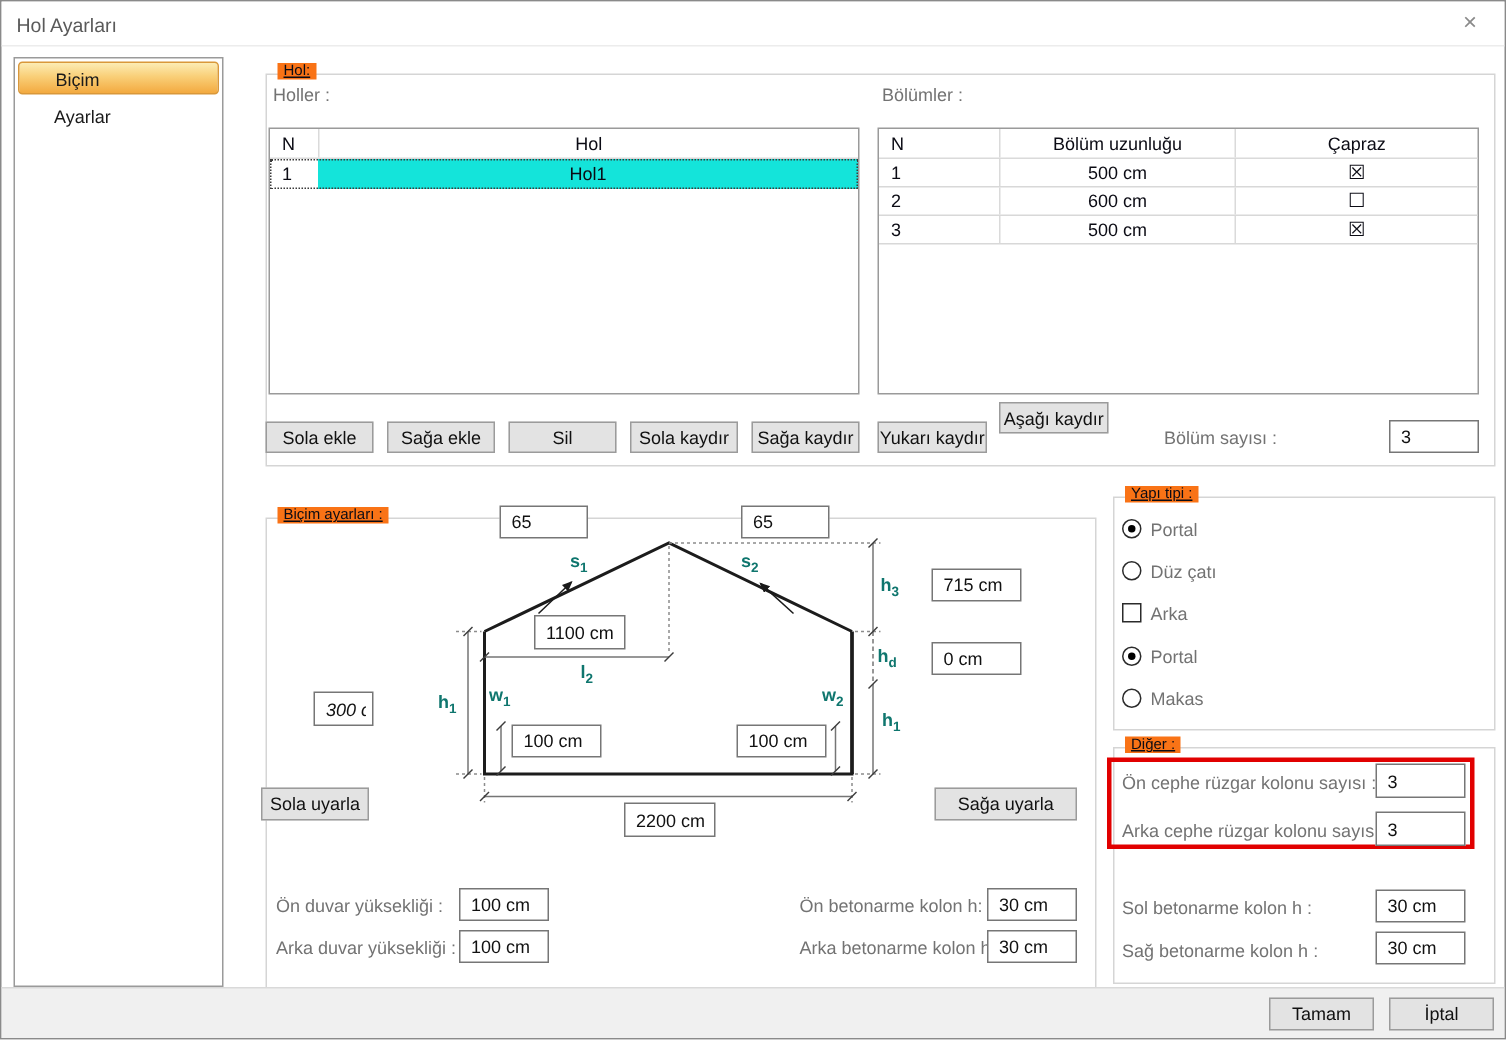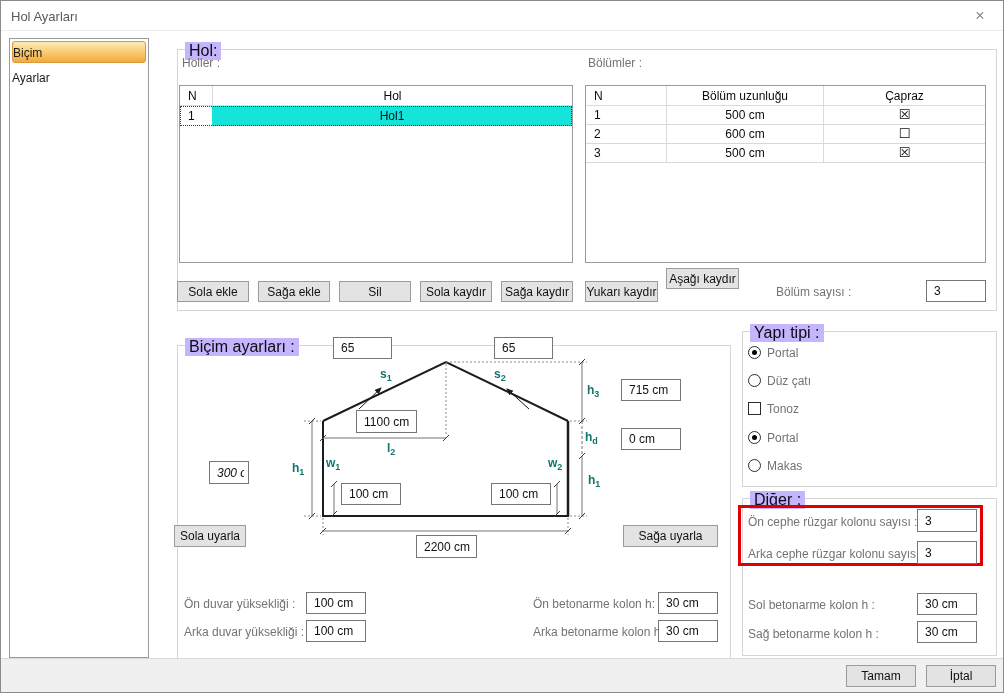--- a/index.html
+++ b/index.html
@@ -9,28 +9,28 @@
     position:relative; width:1004px; height:693px; background:#ffffff;
     border:1px solid #8a8a8a; overflow:hidden; font-size:12px; color:#0b0b14;
   }
   .abs { position:absolute; }
   
   .titlebar { position:absolute; left:0; top:0; width:100%; height:30px; background:#fff; border-bottom:1px solid #ececec; }
   .title-text { position:absolute; left:10px; top:8px; font-size:13px; color:#5a5a5a; }
   .close-btn { position:absolute; right:10px; top:4px; width:26px; height:22px; text-align:center; line-height:22px; font-size:16px; color:#8a8a8a; cursor:pointer; }
   
   .sidebar { position:absolute; left:8px; top:37px; width:140px; height:620px; background:#fff; border:1px solid #9a9a9a; }
-  .side-item { position:absolute; left:2px; width:134px; height:22px; line-height:22px; padding-left:0; font-size:12px; color:#1a1a1a; cursor:pointer; }
+  .side-item { position:absolute; left:2px; width:134px; height:22px; line-height:22px; padding-left:24px; font-size:12px; color:#1a1a1a; cursor:pointer; }
   .side-item.selected {
     background:linear-gradient(#fcecb4, #f9cf78 45%, #f3aa40);
     border:1px solid #d9983a; border-radius:3px;
   }
   
   .group { position:absolute; border:1px solid #d5d5d5; background:transparent; }
-  .group-label { position:absolute; top:-8px; left:7px; background:#c4b5fd; padding:0 4px; font-size:16px; color:#0b0b14; white-space:nowrap; }
+  .group-label { position:absolute; top:-8px; left:7px; background:#f97316; padding:0 4px; font-size:10px; color:#0b0b14; white-space:nowrap;text-decoration:underline; }
   
   .tbl { position:absolute; background:#fff; border:1px solid #9a9a9a; }
   .tbl-row { display:flex; width:100%; }
   .cell { overflow:hidden; white-space:nowrap; }
   .hdr { height:20px; line-height:20px; border-bottom:1px solid #dadada; }
   .vline { border-left:1px solid #dadada; }
   .rowline { border-bottom:1px solid #d8d8d8; }
   .center { text-align:center; }
   .padl { padding-left:8px; }
   .sel-row { outline:1px dotted #3a3a3a; outline-offset:-1px; }
@@ -219,21 +219,21 @@
   <input class="inp" style="left: 657px; top: 619px; width: 60px; height: 22px;" value="30 cm">
 
   <div class="group" style="left:741px; top:330px; width:255px; height:156px;">
     <span class="group-label">Yapı tipi :</span>
   </div>
   <span class="radio" style="left:747px; top:345px;" data-checked="true"></span>
   <span class="lbl" style="left:766px; top:345px;">Portal</span>
   <span class="radio" style="left:747px; top:373px;" data-checked="false"></span>
   <span class="lbl" style="left:766px; top:373px;">Düz çatı</span>
   <span class="cb" style="left:747px; top:401px;" data-checked="false"></span>
-  <span class="lbl" style="left:766px; top:401px;">Tonoz</span>
+  <span class="lbl" style="left:766px; top:401px;">Arka</span>
   <span class="radio" style="left:747px; top:430px;" data-checked="true"></span>
   <span class="lbl" style="left:766px; top:430px;">Portal</span>
   <span class="radio" style="left:747px; top:458px;" data-checked="false"></span>
   <span class="lbl" style="left:766px; top:458px;">Makas</span>
 
   <div class="group" style="left:741px; top:497px; width:255px; height:158px;">
     <span class="group-label">Diğer :</span>
   </div>
   <div class="red-rect" style="left:737px; top:504px; width:245px; height:61px;"></div>
   <span class="lbl" style="left:747px; top:514px;">Ön cephe rüzgar kolonu sayısı :</span>

